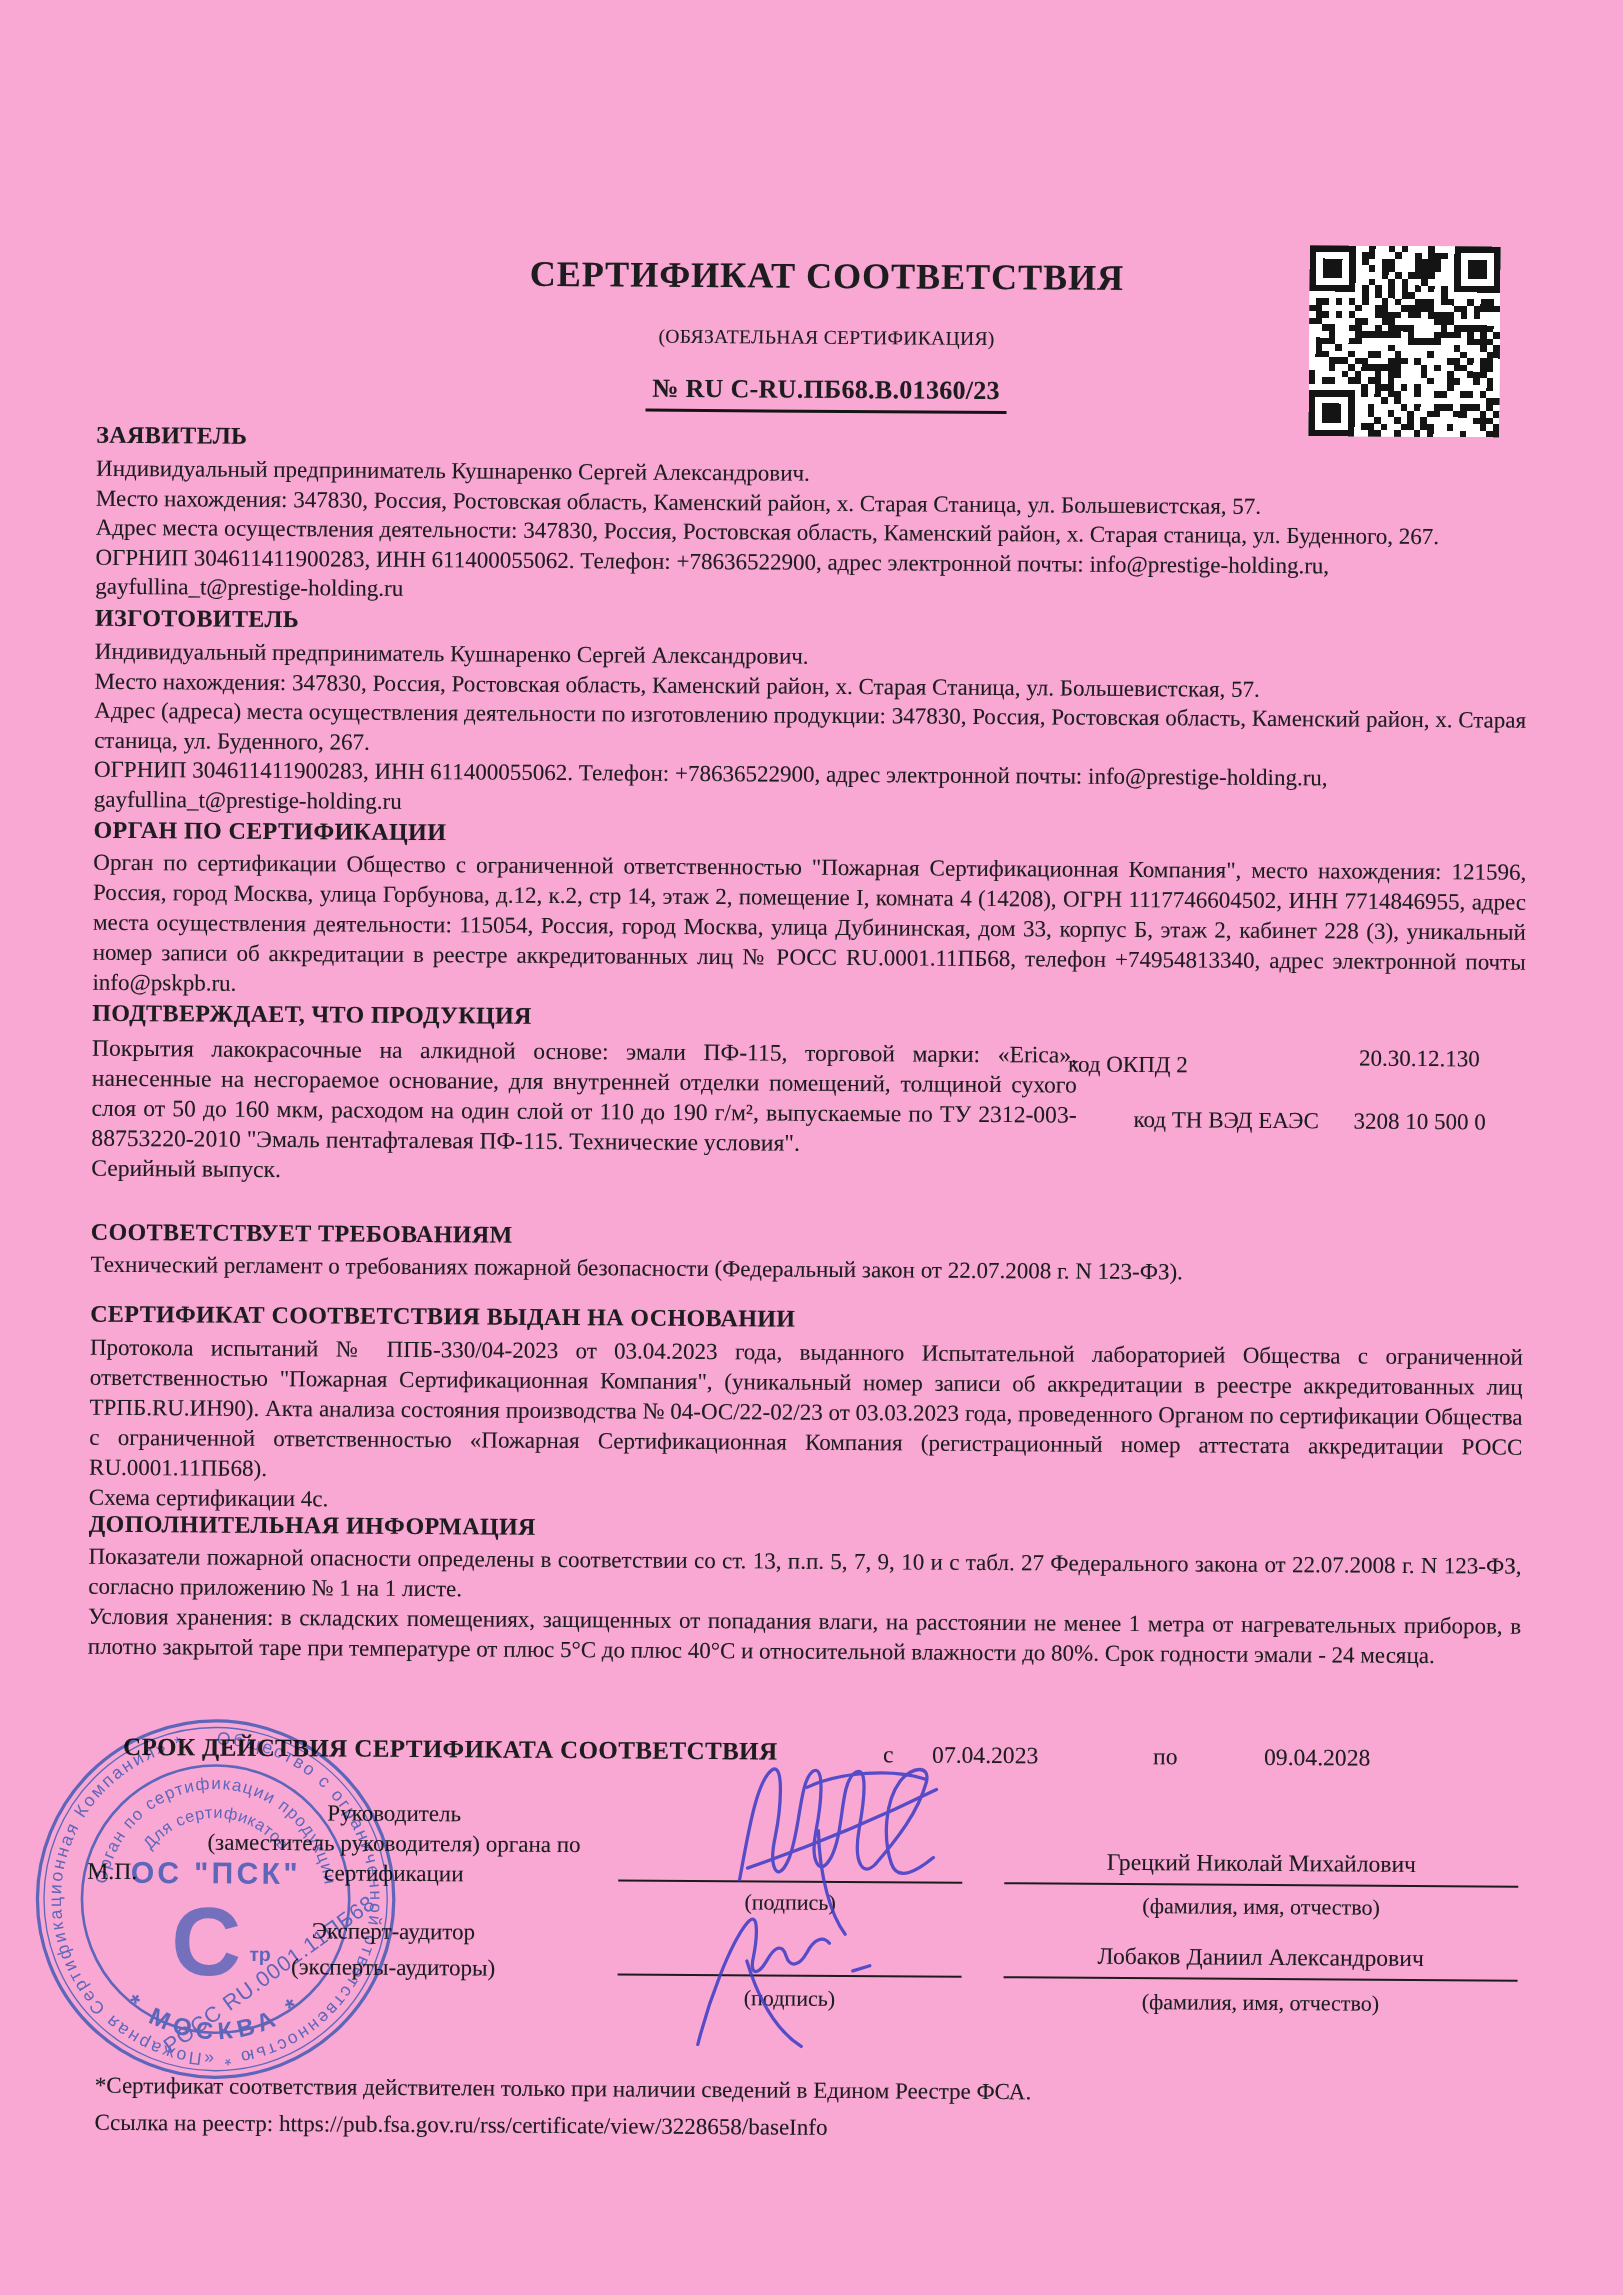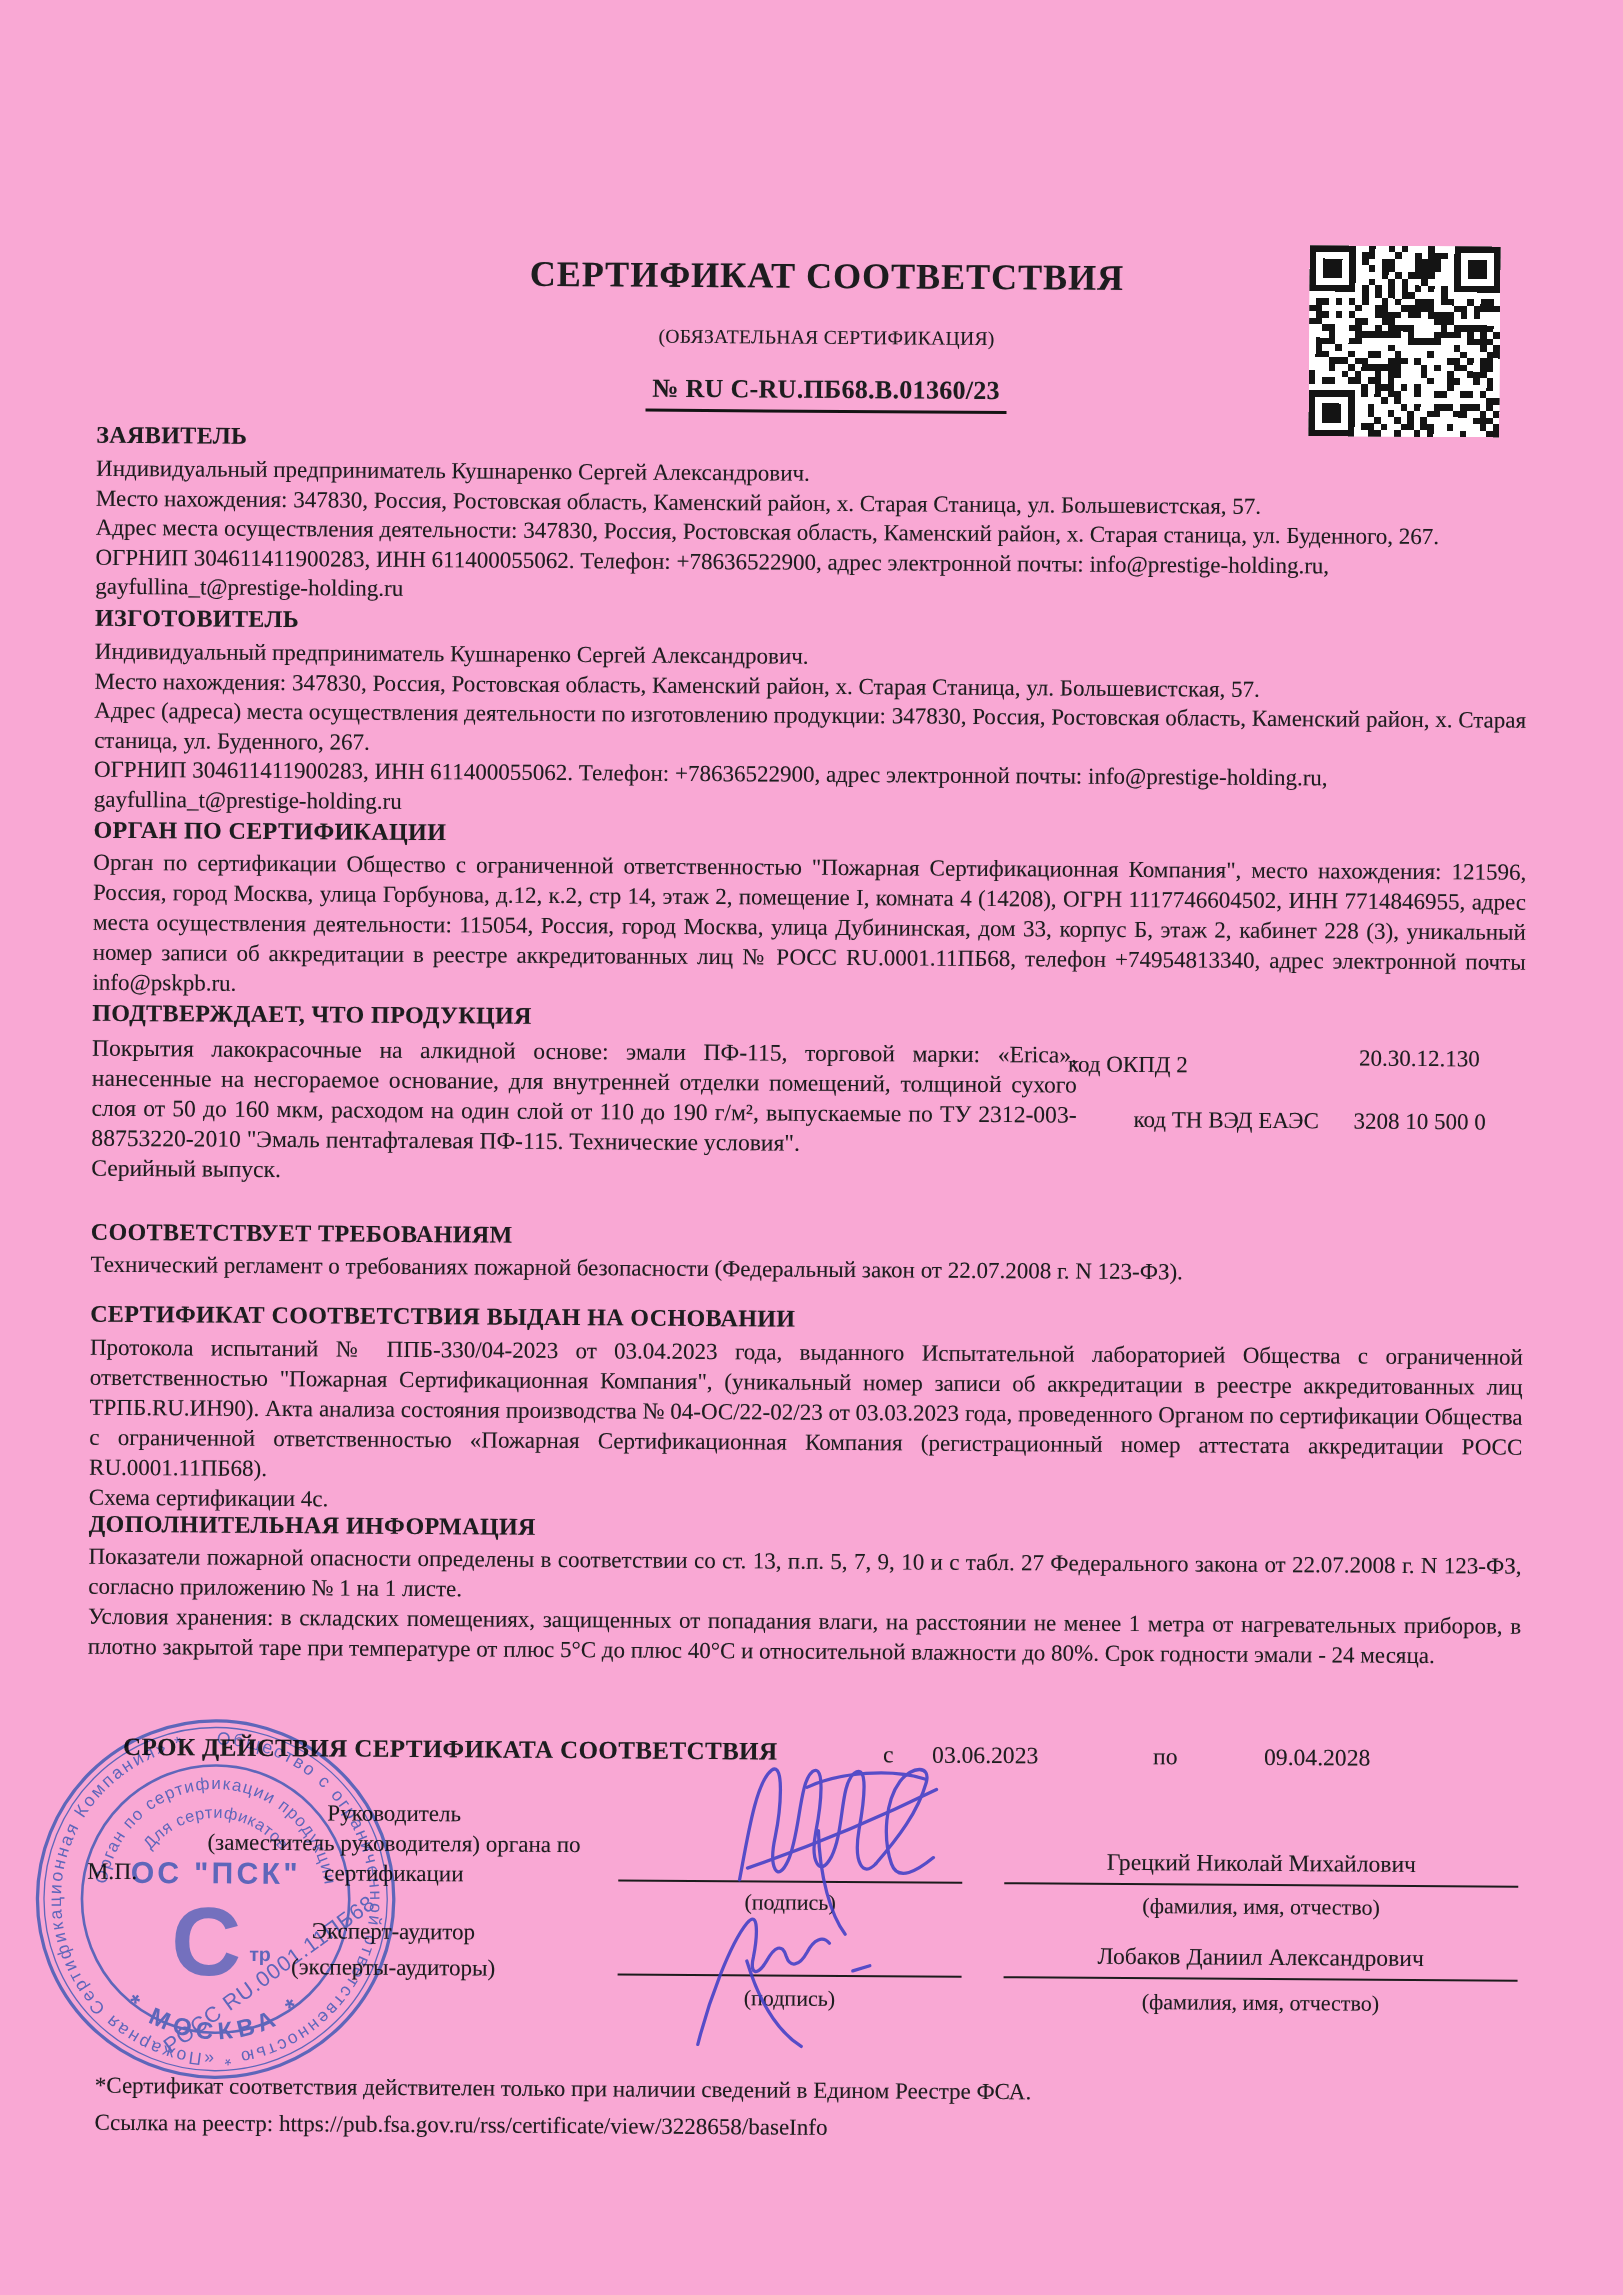--- a/index.html
+++ b/index.html
@@ -401,21 +401,21 @@
   </div>
 
   <div class="h t" style="top:1511px">ДОПОЛНИТЕЛЬНАЯ ИНФОРМАЦИЯ</div>
   <div class="body t" style="top:1542px">
     <div class="just">Показатели пожарной опасности определены в соответствии со ст. 13, п.п. 5, 7, 9, 10 и с табл. 27 Федерального закона от 22.07.2008 г. N 123-ФЗ, согласно приложению № 1 на 1 листе.</div>
     <div class="just">Условия хранения: в складских помещениях, защищенных от попадания влаги, на расстоянии не менее 1 метра от нагревательных приборов, в плотно закрытой таре при температуре от плюс 5°С до плюс 40°С и относительной влажности до 80%. Срок годности эмали - 24 месяца.</div>
   </div>
 
   <div class="h t" style="left:134px;top:1733px;font-size:25px">СРОК ДЕЙСТВИЯ СЕРТИФИКАТА СООТВЕТСТВИЯ</div>
   <div class="datecell t" style="left:894px;top:1736px">с</div>
-  <div class="datecell t" style="left:943px;top:1736px">03.06.2023</div>
+  <div class="datecell t" style="left:943px;top:1736px">07.04.2023</div>
   <div class="datecell t" style="left:1164px;top:1736px">по</div>
   <div class="datecell t" style="left:1275px;top:1736px">09.04.2028</div>
 
   <div class="abs t" style="left:99px;top:1858px;font-size:23.6px">М.П.</div>
 
   <div class="rolebox t" style="top:1799px">Руководитель</div>
   <div class="rolebox t" style="top:1829px">(заместитель руководителя) органа по</div>
   <div class="rolebox t" style="top:1859px">сертификации</div>
 
   <div class="sig-line" style="left:630px;top:1876px;width:344px"></div>

